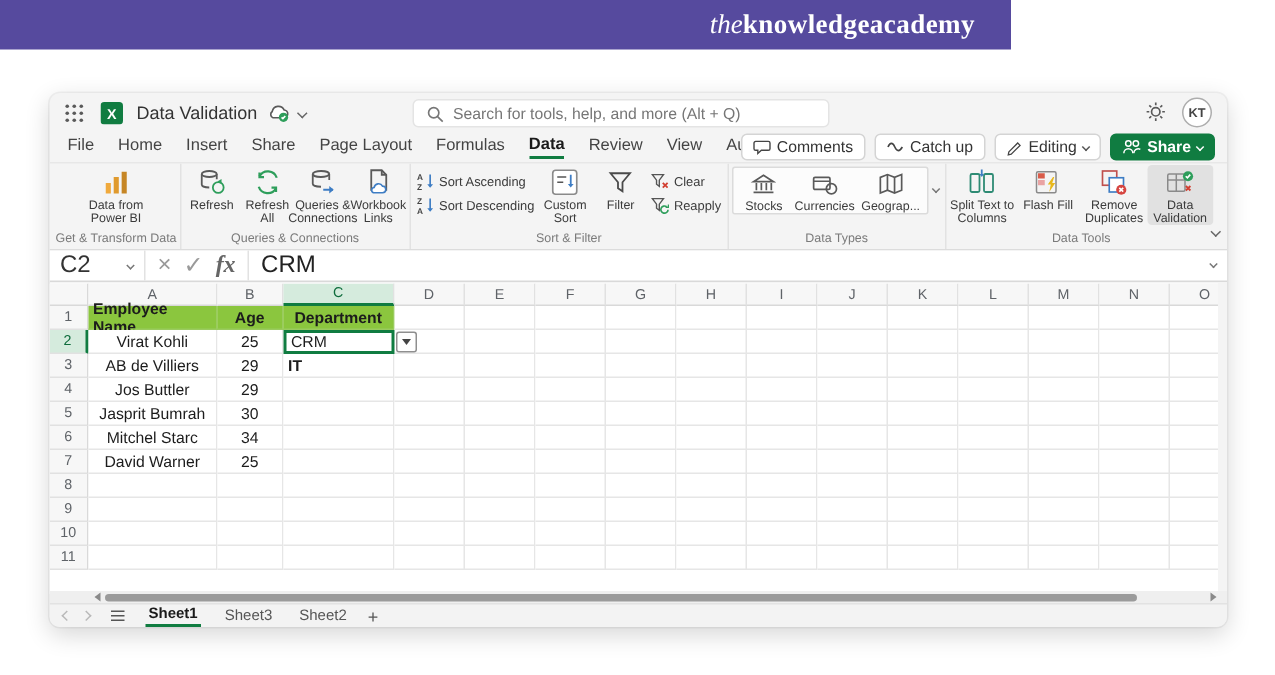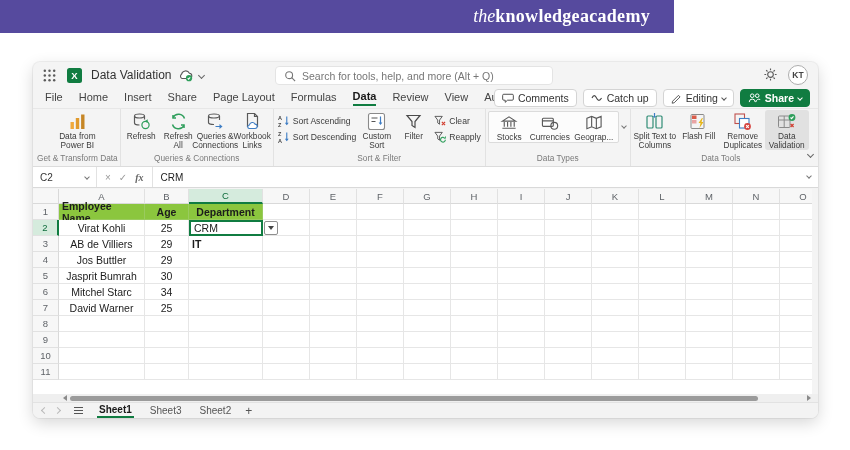--- a/index.html
+++ b/index.html
@@ -55,21 +55,21 @@
   .glabel { font-size:8.3px; color:#7A7A7A; padding:1px 0 3px; white-space:nowrap; }
   .stack { display:flex; flex-direction:column; gap:4px; padding:5px 2px 0; }
   .sbtn { display:flex; align-items:center; gap:3px; font-size:8.6px; color:#3B3B3B; white-space:nowrap; }
   .gallery { display:flex; border:1px solid #DBDBDB; background:#FCFCFC; border-radius:2px; margin-top:1px; padding:0 2px; }
   .gal-chev { align-self:center; margin:0 2px 10px 3px; }
   .ribbon-collapse { position:absolute; right:5px; bottom:9px; }
   .tiny-chev { width:4px; height:4px; border-color:#777; }
 
   
   .fbar { position:relative; height:21px; background:#fff; border-bottom:1px solid #D9D9D9;
-          display:flex; align-items:center; font-size:10px; color:#333; }
+          display:flex; align-items:center; font-size:16px; color:#333; }
   .namebox { width:64px; height:100%; display:flex; align-items:center; justify-content:space-between;
              padding:0 7px; border-right:1px solid #E2E2E2; }
   .fx-btns { display:flex; align-items:center; gap:8px; padding:0 8px; color:#9A9A9A; border-right:1px solid #E2E2E2; height:100%; }
   .fx { font-family:"Liberation Serif", serif; font-style:italic; font-weight:700; color:#666; }
   .fvalue { padding:0 8px; color:#222; }
   .fbar-chev { position:absolute; right:7px; top:7px; }
 
   
   .grid { position:absolute; left:0; top:127px; width:779px; height:207px; background:#fff; overflow:hidden; }
   .grow { display:flex; height:16px; }

